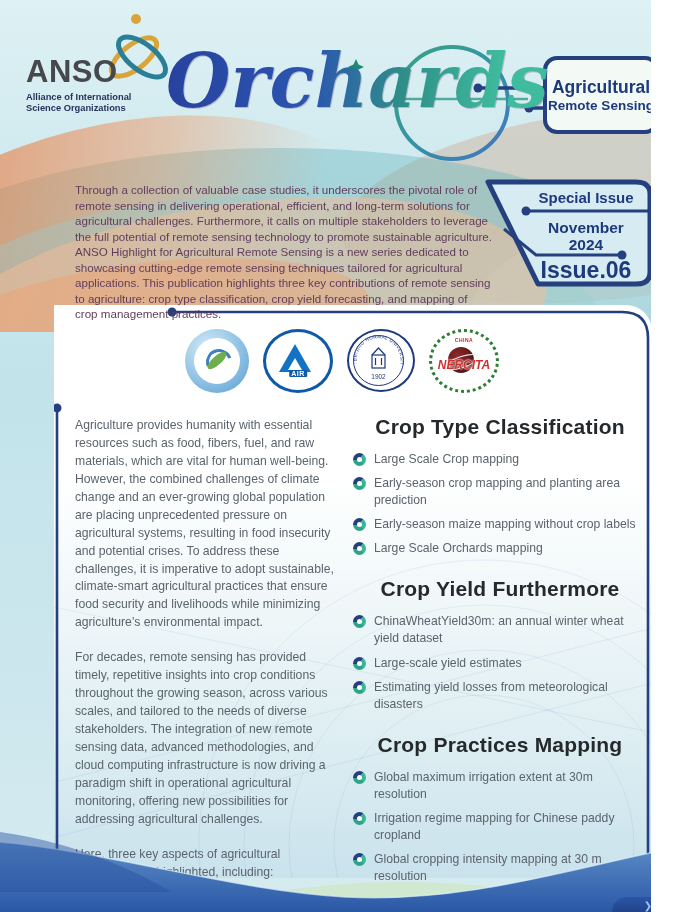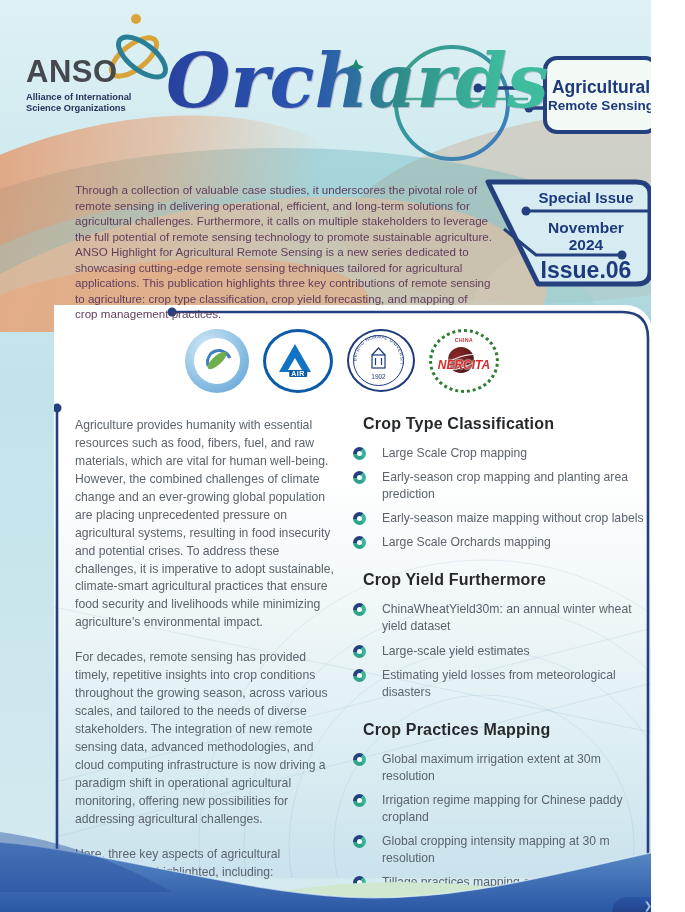--- a/index.html
+++ b/index.html
@@ -63,22 +63,22 @@
   .logo-nercita .globe{position:absolute;left:16px;top:15px;width:26px;height:26px;border-radius:50%;
                        background:radial-gradient(circle at 35% 35%,#8d2a2a,#3f0d0d);}
   .logo-nercita .orbit{position:absolute;left:12px;top:24px;width:34px;height:10px;border:1.5px solid #eee;border-radius:50%;transform:rotate(-18deg);}
   .logo-nercita .name{position:absolute;left:50%;top:26px;transform:translateX(-50%);font-size:12px;font-weight:bold;font-style:italic;
                       color:#d32f2f;text-shadow:0 0 2px #fff,0 0 2px #fff;}
   
   .col-left{position:absolute;left:21px;top:112px;width:264px;}
   .col-left p{margin:0 0 17px;font-size:12.2px;line-height:1.47;color:#5b646d;}
   .col-right{position:absolute;left:299px;top:110px;width:294px;}
   .section{margin-bottom:20px;}
-  .section h3{margin:0 10px 12px;font-size:16px;font-weight:bold;color:#26292c;letter-spacing:.2px;}
-  .item{display:flex;gap:16px;margin-bottom:7px;}
+  .section h3{margin:0 0 12px;font-size:21px;font-weight:bold;color:#26292c;letter-spacing:.2px;text-align:center;}
+  .item{display:flex;gap:8px;margin-bottom:7px;}
   .bullet{flex:0 0 13px;width:13px;height:13px;border-radius:50%;position:relative;top:2px;
           background:conic-gradient(from 140deg,#2fa389 0% 35%,#24407e 35% 70%,#37b598 70% 100%);}
   .bullet::after{content:"";position:absolute;inset:4px;border-radius:50%;background:#fdfdfd;}
   .item .txt{font-size:12.2px;line-height:1.4;color:#5b646d;}
   
   .bottom-band{position:absolute;left:0;bottom:0;z-index:5;}
   .page-next{position:absolute;left:612px;top:897px;width:72px;height:30px;border-radius:15px;z-index:6;
              background:linear-gradient(180deg,#2c55a8,#16316e);color:#9fc4ea;font-size:10px;
              display:flex;justify-content:center;padding-top:3px;box-sizing:border-box;}
 </style>

